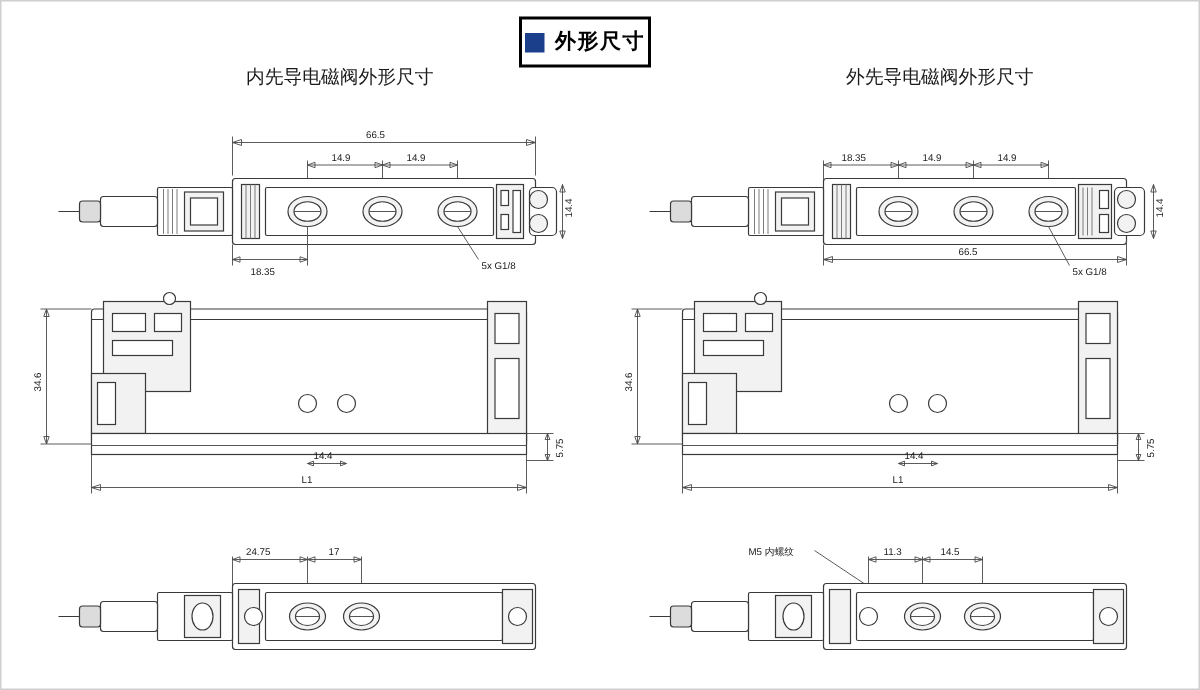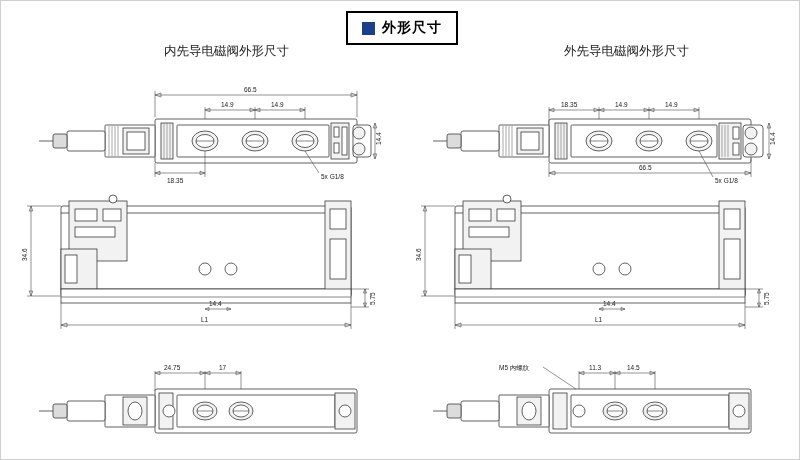--- a/index.html
+++ b/index.html
@@ -9,21 +9,21 @@
     position:relative;overflow:hidden;
   }
   #page{
     position:absolute;inset:0;
     border:1px solid #cfcfcf;
     box-sizing:border-box;
     background:#fff;
   }
   
   .badge{
-    position:absolute;left:345px;top:10px;width:112px;height:34px;
+    position:absolute;left:345px;top:10px;width:88px;height:34px;
     border:2px solid #000;background:#fff;
     display:flex;align-items:center;justify-content:center;gap:7px;
     box-sizing:border-box;
   }
   .badge .sq{width:13px;height:13px;background:#1b3f8b;display:inline-block;}
   .badge .txt{font-size:14px;font-weight:bold;color:#000;letter-spacing:1px;}
   
   .cap{position:absolute;font-size:12.5px;color:#1a1a1a;white-space:nowrap;}
   #cap-left{left:163px;top:42px;}
   #cap-right{left:563px;top:42px;}

